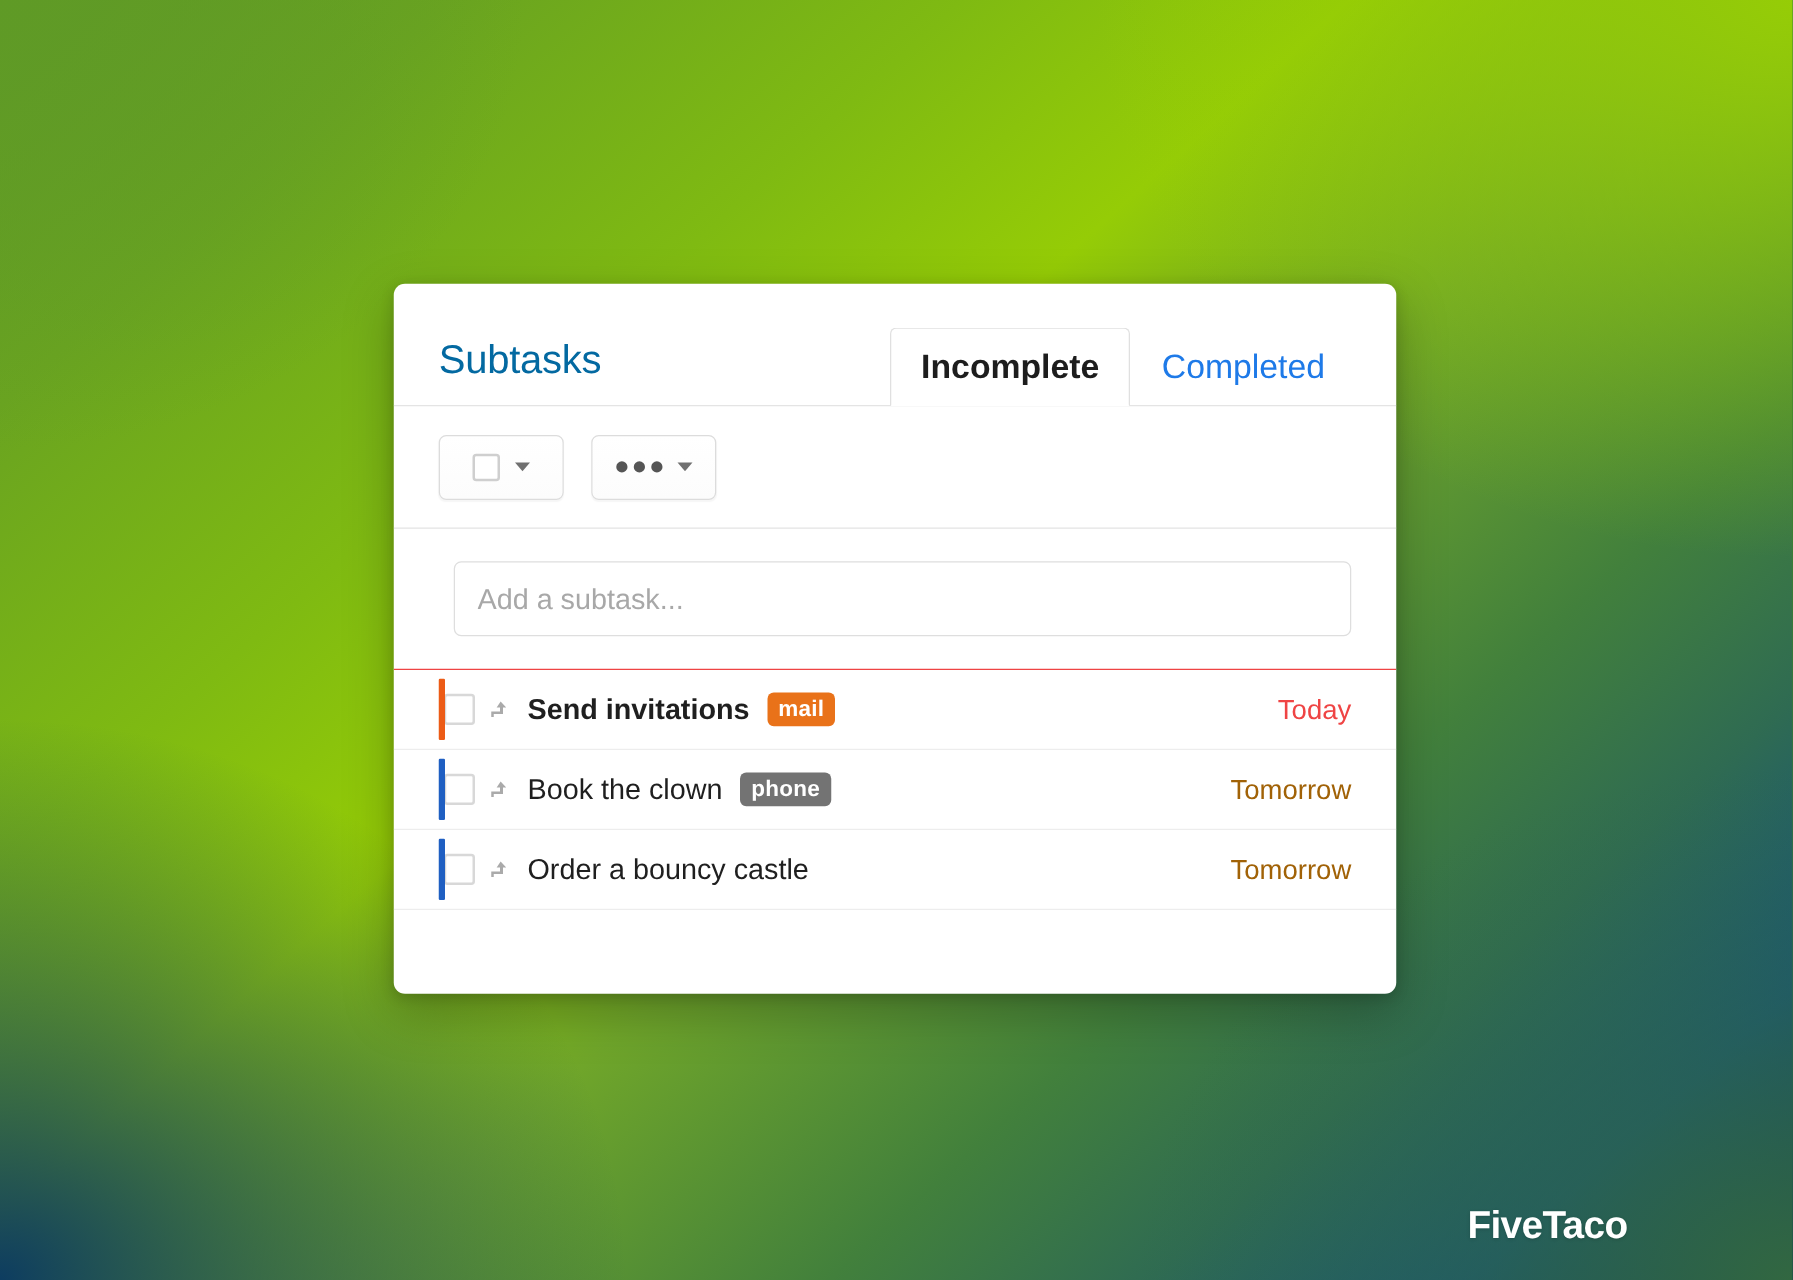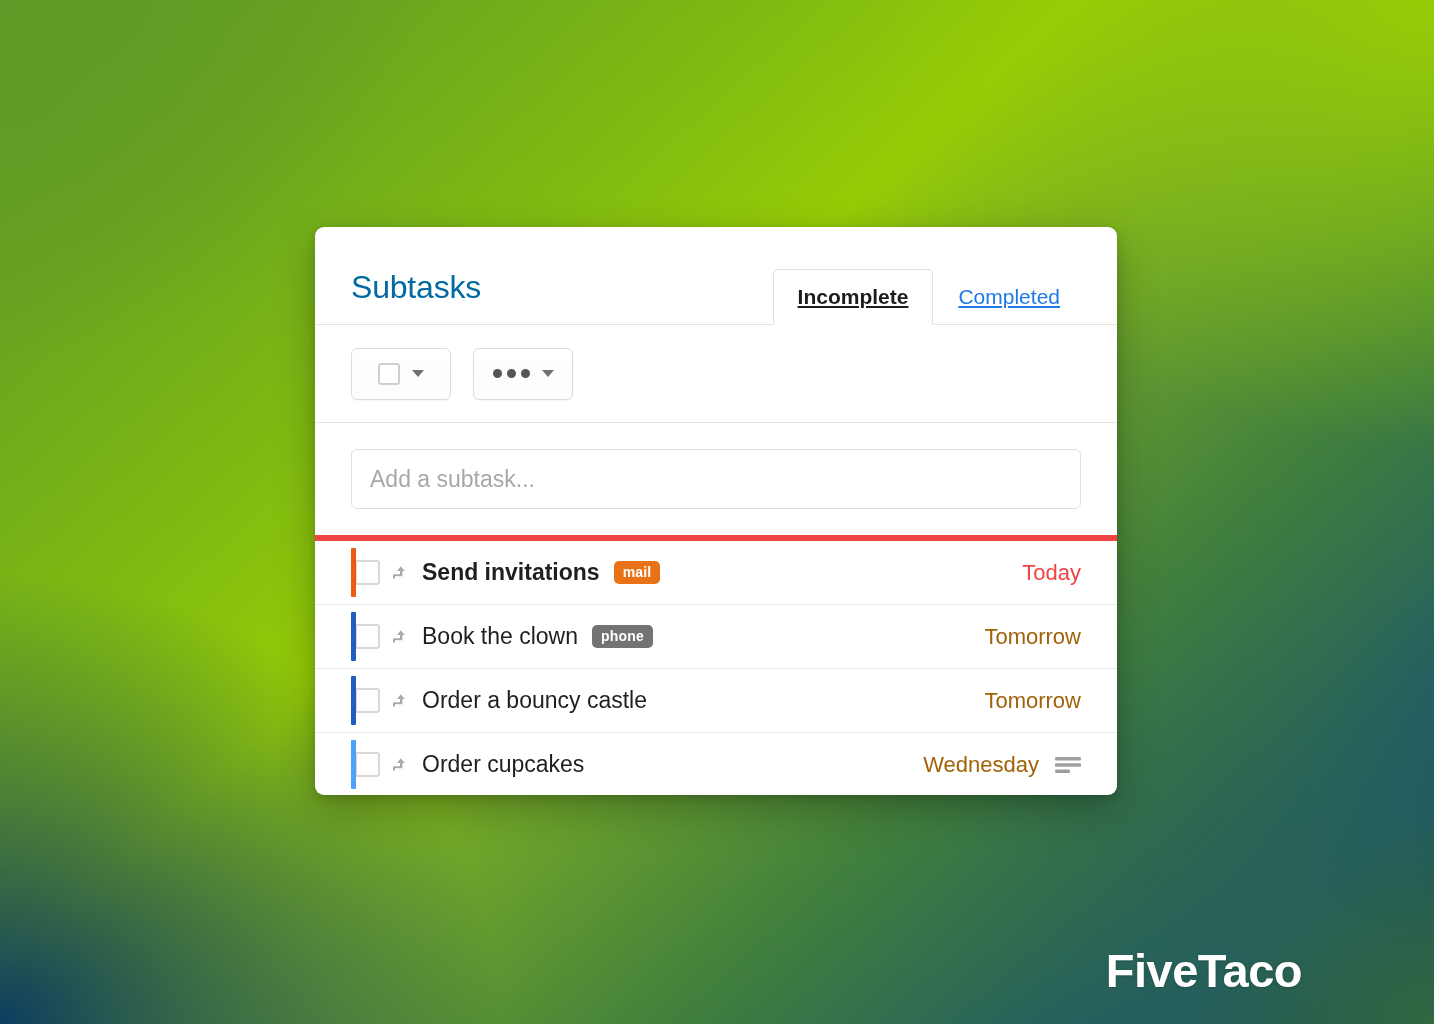--- a/index.html
+++ b/index.html
@@ -84,29 +84,28 @@
     white-space: nowrap;
   }
   .tabs {
     position: absolute;
     right: 0;
     bottom: -1px;
     display: flex;
     align-items: flex-end;
   }
   .tab {
-    font-size: 21px;
+    font-size: 27px;
     padding: 14px 24px 15px 24px;
     line-height: 1.2;
     white-space: nowrap;
     cursor: pointer;
     border: 1px solid transparent;
     border-radius: 5px 5px 0 0;
     background: transparent;
-    text-decoration: underline;
   }
   .tab.active {
     font-weight: 700;
     color: #1d1d1d;
     background: #ffffff;
     border-color: #e0e0e0;
     border-bottom-color: #ffffff;
   }
   .tab.link {
     color: #1e7ae8;
@@ -157,22 +156,22 @@
   }
   .caret {
     width: 0; height: 0;
     border-left: 6px solid transparent;
     border-right: 6px solid transparent;
     border-top: 7px solid #707070;
   }
 
   
   .add-wrap {
-    padding: 26px 36px 26px 36px;
-    border-bottom: 6px solid #ef4444;
+    padding: 26px 36px 26px 48px;
+    border-bottom: 1px solid #ef4444;
   }
   .add-input {
     width: 100%;
     height: 60px;
     border: 1px solid #dedede;
     border-radius: 6px;
     font-size: 23px;
     font-family: "Liberation Sans", sans-serif;
     color: #333;
     padding: 0 18px;
@@ -221,21 +220,21 @@
   }
   .task-name {
     font-size: 23px;
     color: #1f1f1f;
     margin-left: 12px;
     white-space: nowrap;
   }
   .task-name.bold { font-weight: 700; }
   .tag {
     margin-left: 14px;
-    font-size: 14px;
+    font-size: 18px;
     font-weight: 700;
     color: #ffffff;
     border-radius: 5px;
     padding: 4px 9px 5px 9px;
     line-height: 1;
     white-space: nowrap;
     letter-spacing: 0.2px;
   }
   .row-spacer { flex: 1 1 auto; }
   .due {
@@ -251,21 +250,21 @@
     display: block;
     flex: none;
   }
 
   
   .brand {
     position: absolute;
     right: 132px;
     bottom: 26px;
     color: #ffffff;
-    font-size: 47px;
+    font-size: 31px;
     font-weight: 700;
     letter-spacing: -0.5px;
     text-shadow: 0 1px 3px rgba(0,0,0,0.18);
     white-space: nowrap;
   }
 </style>
 </head>
 <body>
 
 <div class="bg-tint d"></div>
@@ -332,32 +331,17 @@
       <span class="pri-bar" style="background:#1f5fc2"></span>
       <span class="row-check"></span>
       <svg class="sub-arrow" viewBox="0 0 18 18">
         <path d="M8.5 2.2 L13 7 L10.4 7 L10.4 12.2 L3 12.2 L3 14.6 L1 14.6 L1 10.2 L8 10.2 L8 7 L5.3 7 Z" fill="#aaaaaa"></path>
       </svg>
       <span class="task-name">Order a bouncy castle</span>
       <span class="row-spacer"></span>
       <span class="due">Tomorrow</span>
     </div>
 
-    <div class="task-row">
-      <span class="pri-bar" style="background:#4ea2f7"></span>
-      <span class="row-check"></span>
-      <svg class="sub-arrow" viewBox="0 0 18 18">
-        <path d="M8.5 2.2 L13 7 L10.4 7 L10.4 12.2 L3 12.2 L3 14.6 L1 14.6 L1 10.2 L8 10.2 L8 7 L5.3 7 Z" fill="#aaaaaa"></path>
-      </svg>
-      <span class="task-name">Order cupcakes</span>
-      <span class="row-spacer"></span>
-      <span class="due">Wednesday</span>
-      <svg class="notes-icon" viewBox="0 0 26 18">
-        <rect x="0" y="1" width="26" height="3.4" rx="1.2" fill="#9e9e9e"></rect>
-        <rect x="0" y="7.3" width="26" height="3.4" rx="1.2" fill="#9e9e9e"></rect>
-        <rect x="0" y="13.6" width="15" height="3.4" rx="1.2" fill="#9e9e9e"></rect>
-      </svg>
-    </div>
 
   </div>
 </div>
 
 <div class="brand">FiveTaco</div>
 
 </body></html>

